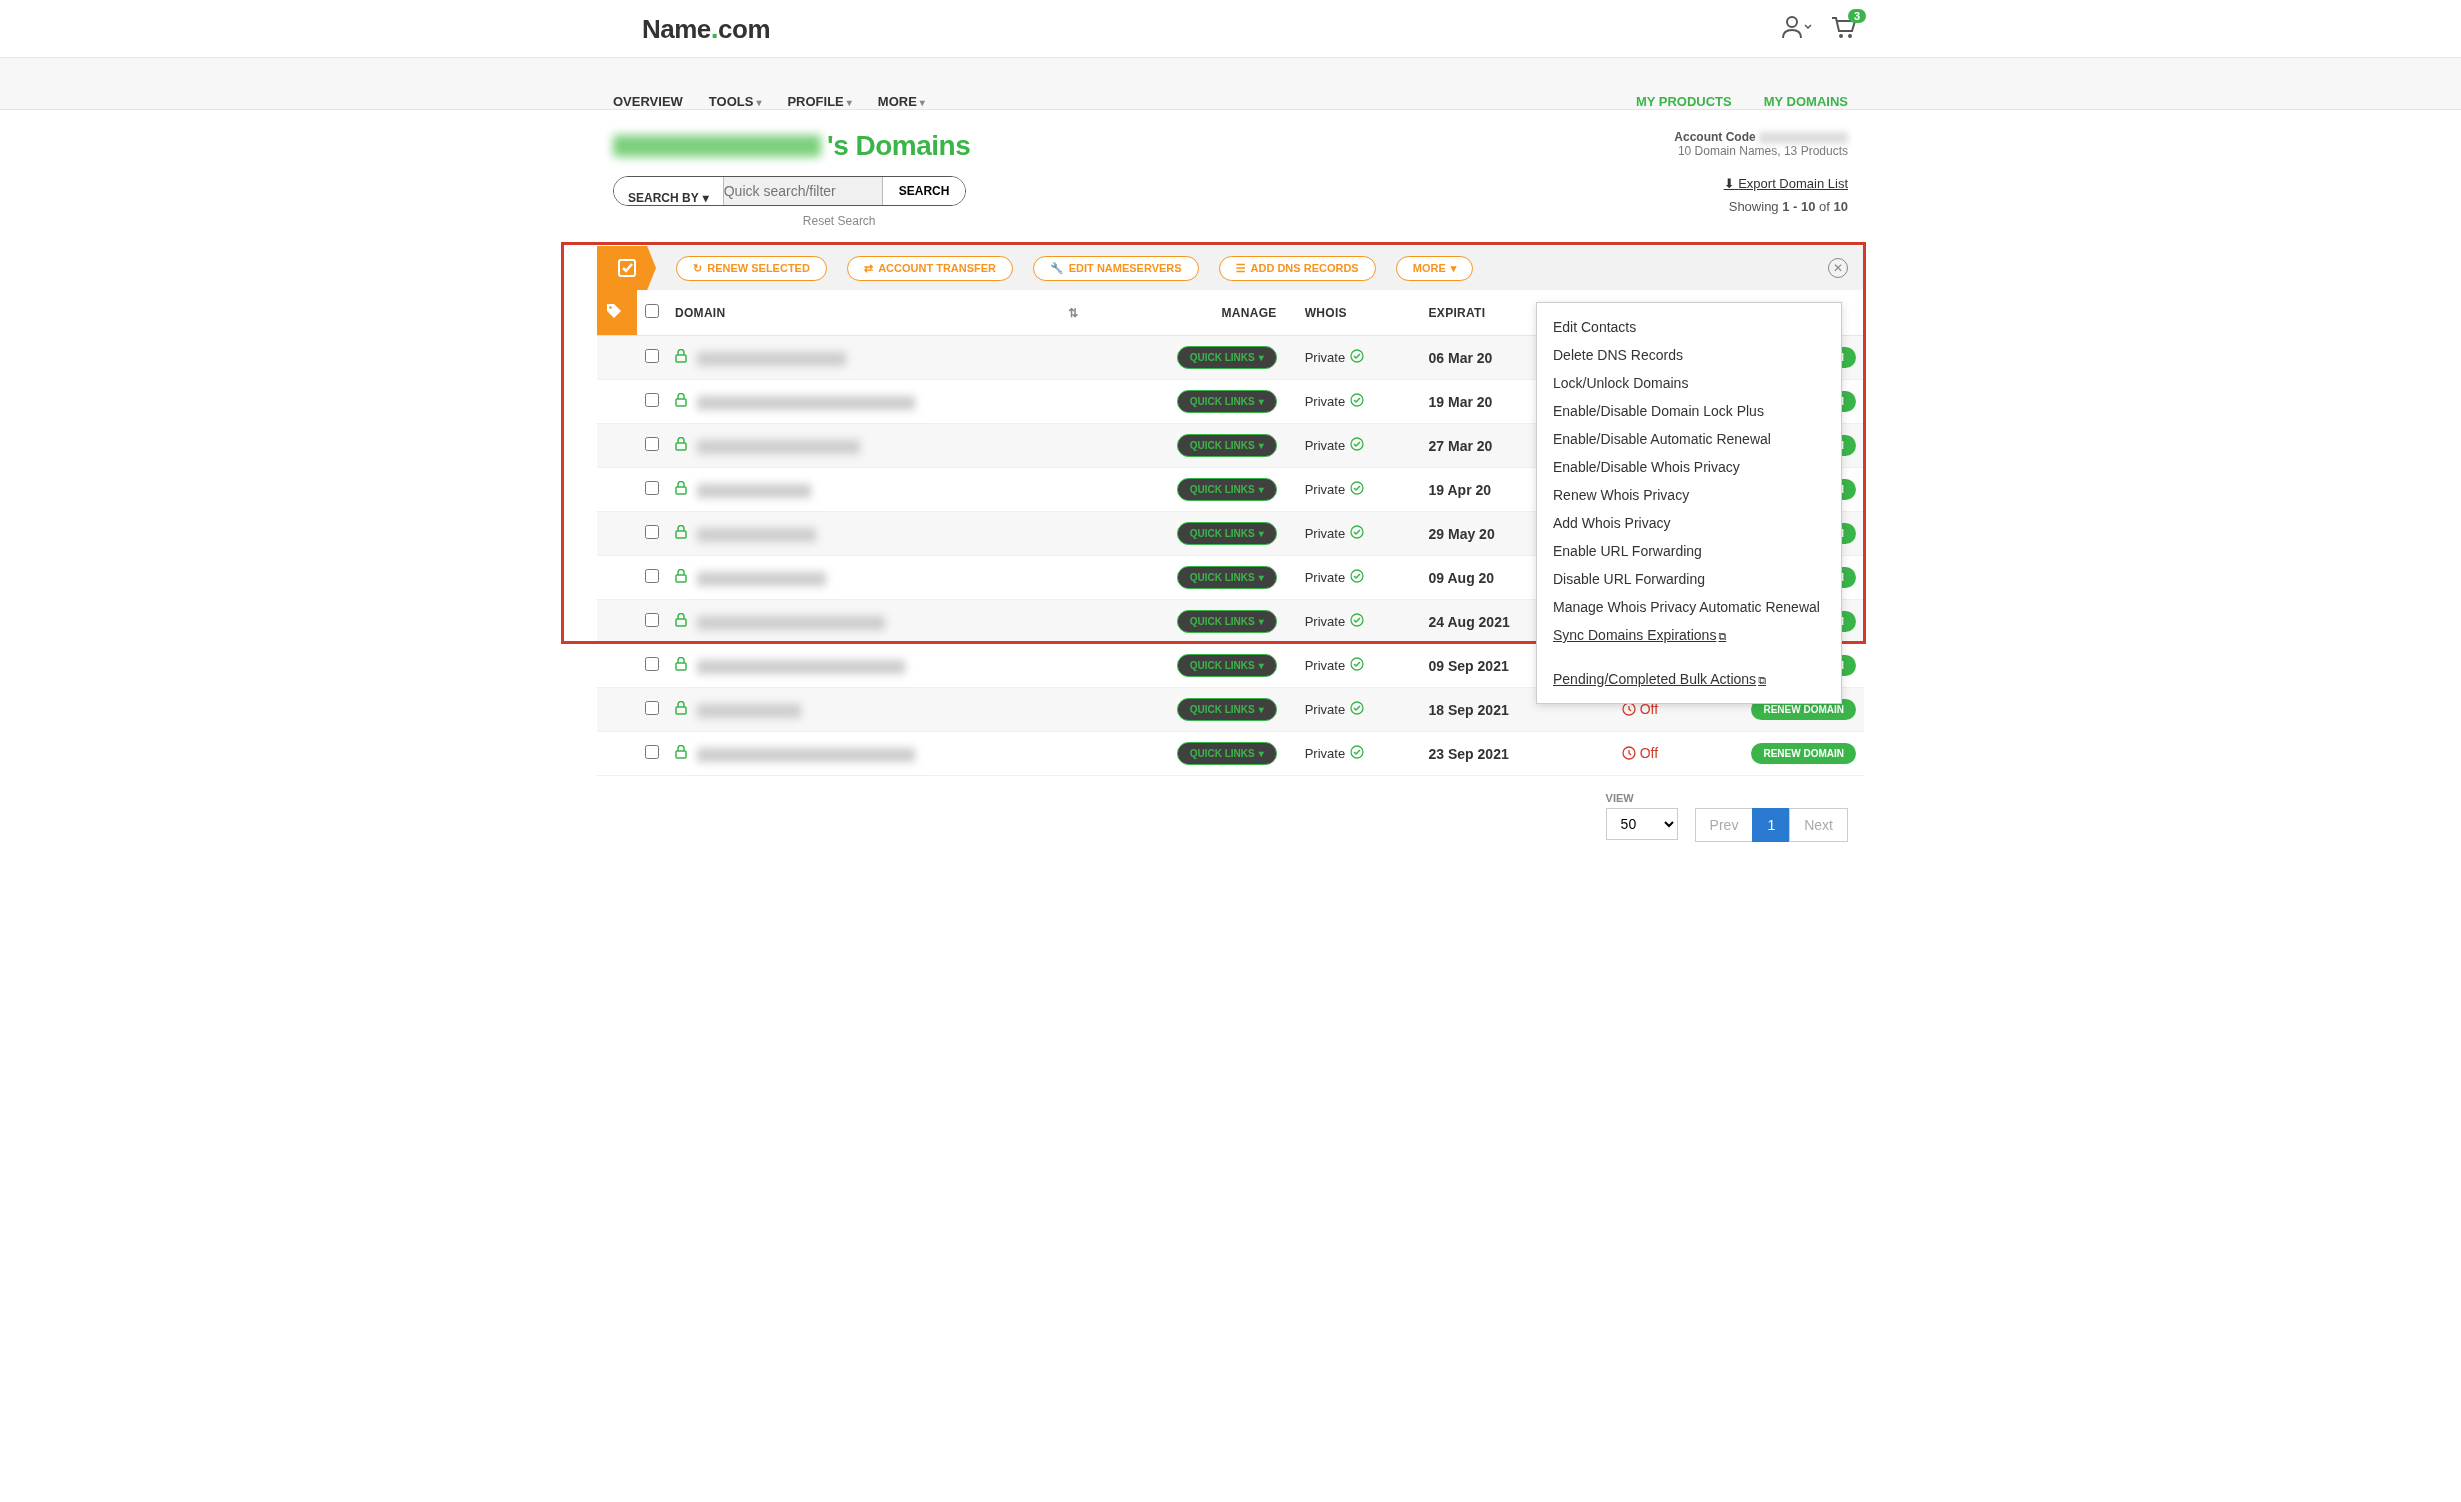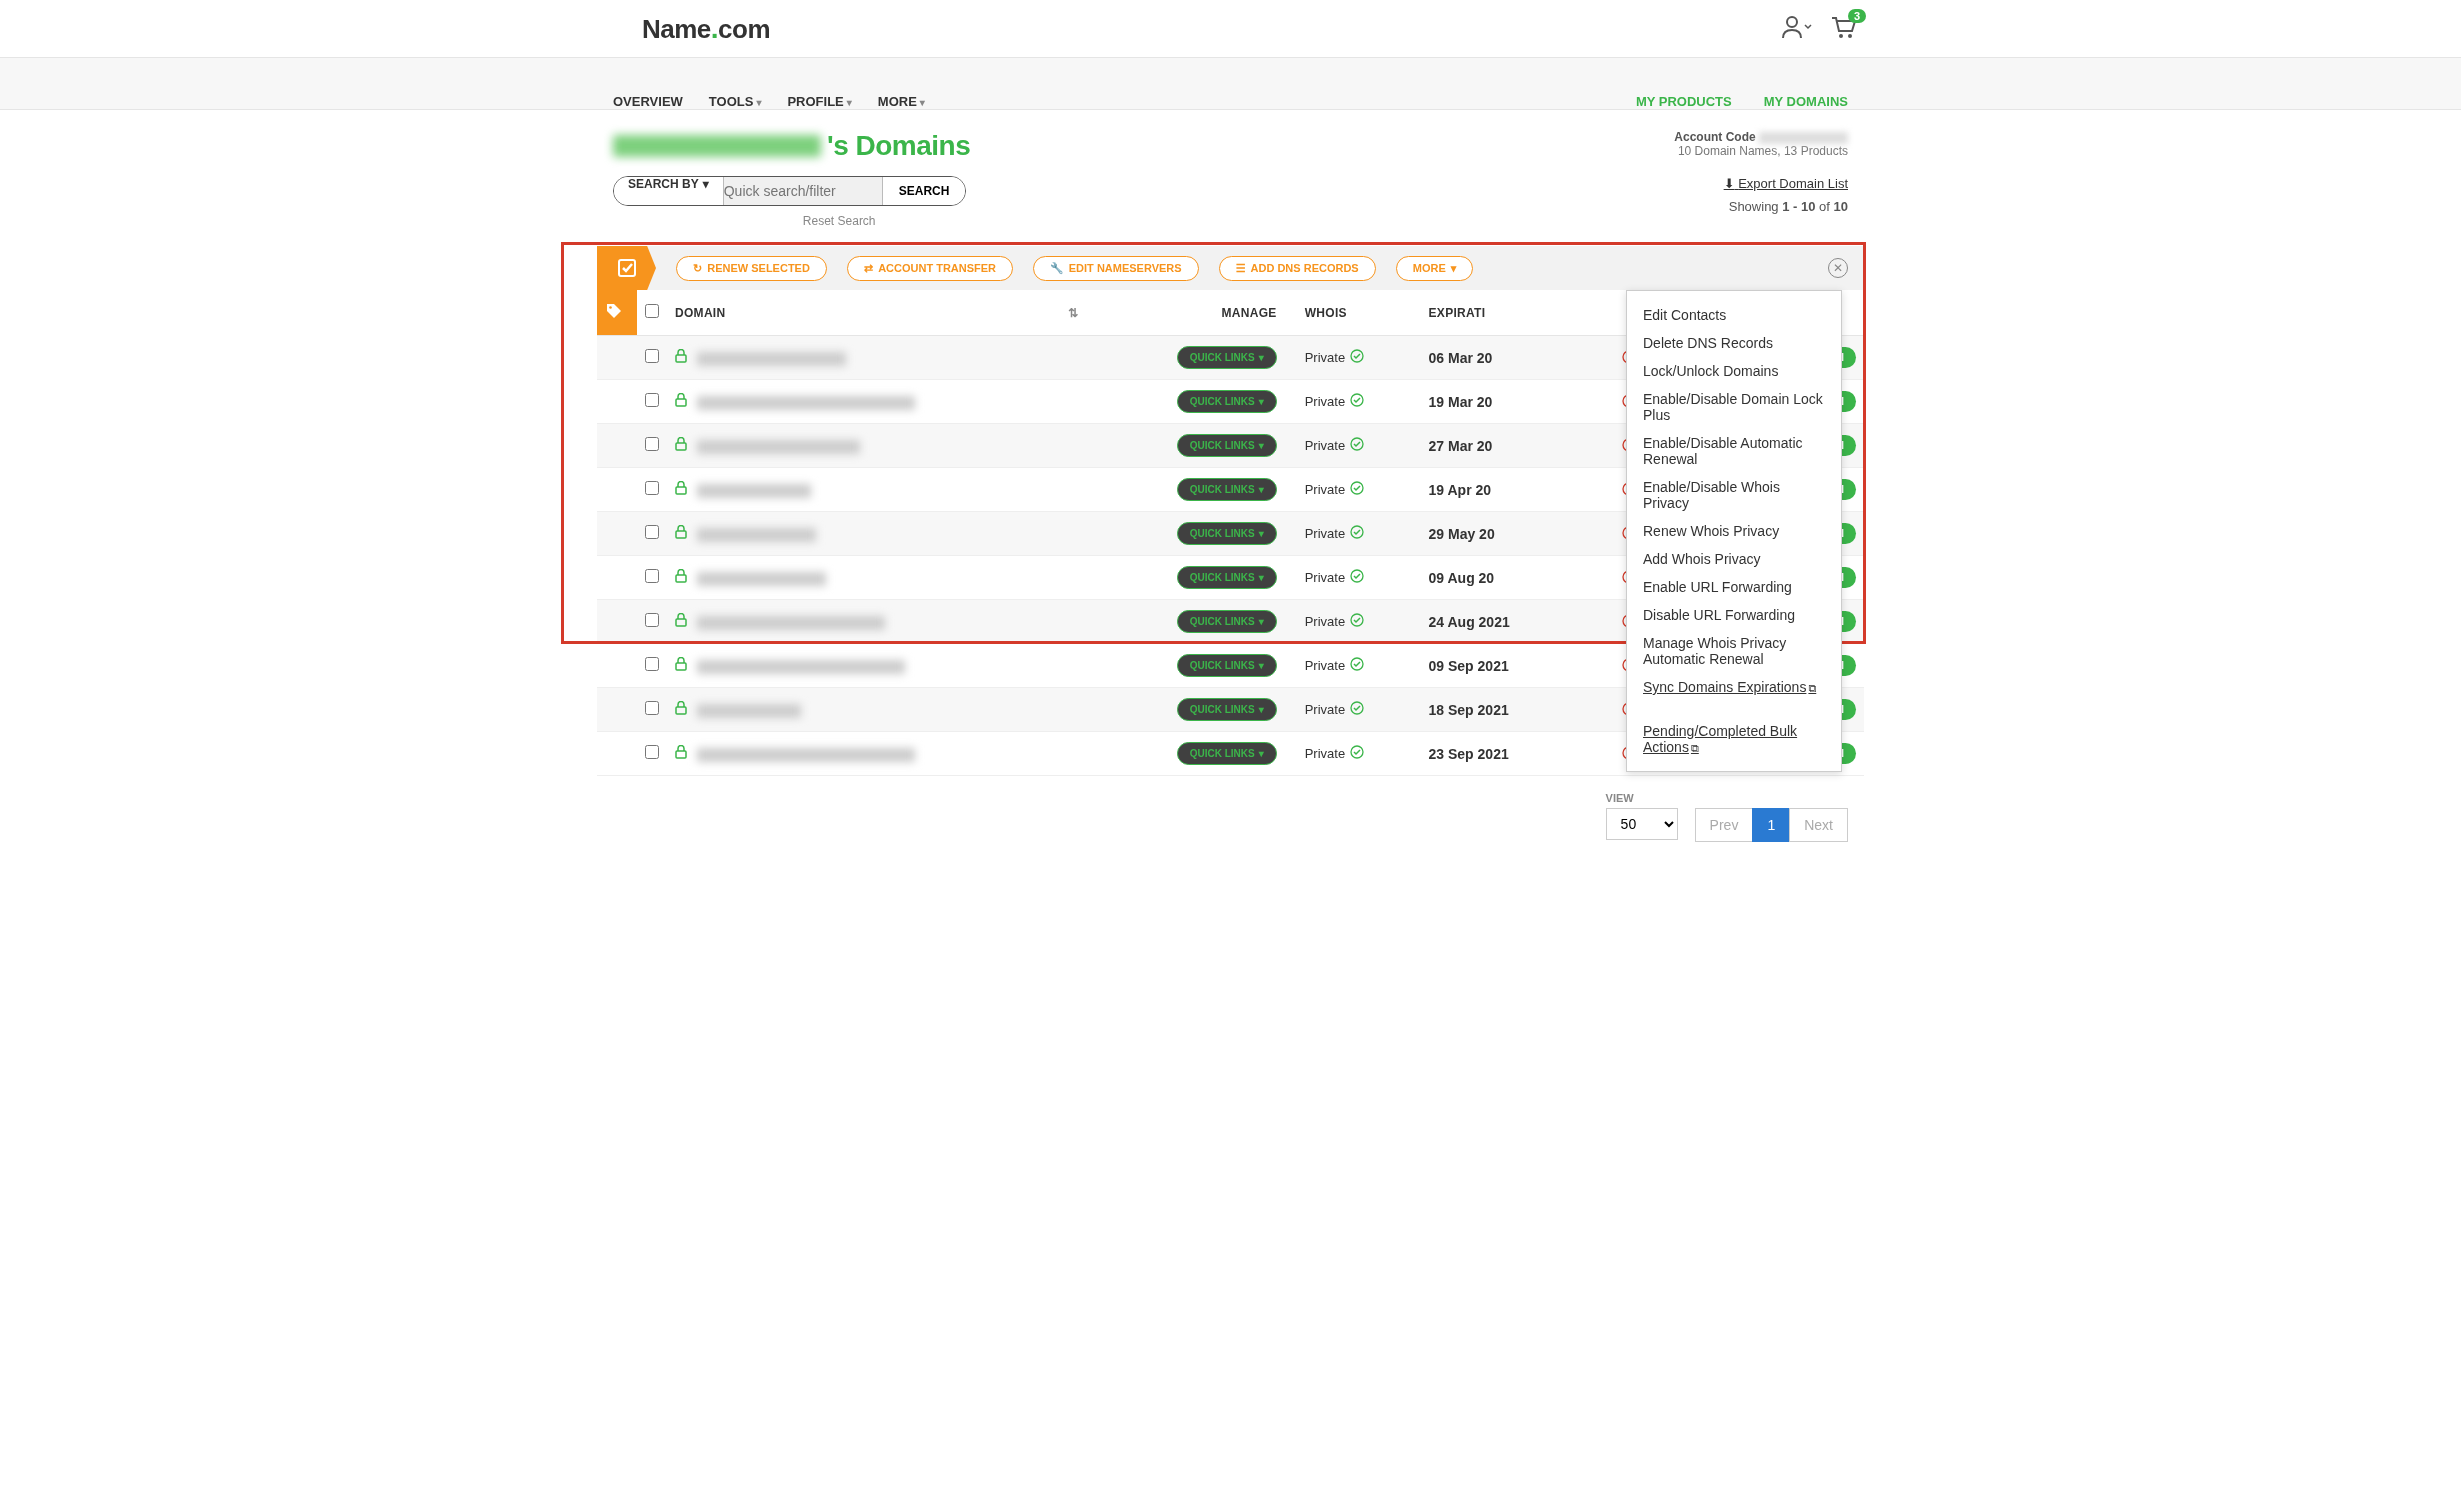--- a/index.html
+++ b/index.html
@@ -33,21 +33,21 @@
 .page-title { font-size: 28px; font-weight: 900; color: #3bb54a; letter-spacing: -0.5px; display:flex; align-items:center; gap:6px;}
 .page-title .blur { filter: blur(5px); background:#7dd07d; width:208px; height:22px; display:inline-block; border-radius:2px;}
 .acct-info { margin-left: auto; text-align: right; font-size: 12px; color: #555; }
 .acct-info .code-label { font-weight: bold; display:inline-block;}
 .acct-info .code-blur { display:inline-block; width:89px; height:12px; background:#ddd; filter:blur(3px); vertical-align:middle;}
 .acct-info .sub { color: #777; margin-top:0; }
 
 
 .search-row { max-width: 1267px; margin: 14px auto 0; padding: 0 16px; display: flex; align-items: flex-start; }
 .search-group { display: flex; border: 1px solid #555; border-radius: 22px; overflow: hidden; height: 30px; }
-.search-by { padding: 0 14px; font-size: 12px; font-weight: 700; border-right: 1px solid #bbb; display:flex; align-items:flex-start; gap:4px; background:#fff; cursor:pointer;}
+.search-by { padding: 0 14px; font-size: 12px; font-weight: 700; border-right: 1px solid #bbb; display:flex; align-items:flex-end; gap:4px; background:#fff; cursor:pointer;}
 .search-input { border: none; padding: 0 0; font-size: 14px; outline: none; width: 158px; background:#f0f0f0; color:#777;}
 .search-btn { border: none; background: #fff; border-left:1px solid #bbb; padding: 0 16px; font-size: 12px; font-weight: 700; cursor: pointer; }
 .reset-link { font-size: 12px; color: #888; text-decoration: none; margin-left:99px;}
 .search-right { margin-left: auto; text-align: right; font-size: 12px; }
 .export-link { color: #333; text-decoration: underline; font-size:13px;}
 .showing { color: #555; margin-top: 8px; font-size:13px;}
 
 
 .container-wrap{ position:relative; max-width:1267px; margin:18px auto 0;}
 .highlight-box { position:absolute; border: 3px solid #d43a2a; top:-4px; left:-36px; right:-2px; height:402px; pointer-events:none; z-index:10;}
@@ -73,21 +73,21 @@
 .domain-blur{ display:inline-block; height:14px; background:#ccc; filter:blur(4px); vertical-align:middle;}
 .ql-btn { border: 1.5px solid #3bb54a; color: #3bb54a; background: #404040; border-radius: 16px; padding: 5px 12px; font-size: 10px; font-weight: 800; cursor: pointer; display:inline-flex; align-items:center; gap:4px;}
 .whois-txt{ display:inline-flex; align-items:center; gap:5px;}
 .check-circle{ color:#3bb54a; font-size:14px;}
 .exp-date{ font-weight:700; font-size:14px;}
 .auto-off{ color:#d43a2a; display:inline-flex; align-items:center; gap:4px; font-size:14px;}
 .renew-btn{ background:#3bb54a; color:#fff; border:none; border-radius:14px; padding:5px 12px; font-size:10px; font-weight:800; cursor:pointer;}
 .sort-icon{ float:right; color:#888; font-size:12px;}
 
 
-.more-menu { position:absolute; top:44px; right:22px; width:216px; background:#fff; border:1px solid #ccc; box-shadow:0 2px 8px rgba(0,0,0,0.15); z-index:20; padding:10px 0;}
+.more-menu { position:absolute; top:56px; right:22px; width:306px; background:#fff; border:1px solid #ccc; box-shadow:0 2px 8px rgba(0,0,0,0.15); z-index:20; padding:10px 0;}
 .more-menu a { display:block; padding:6px 16px; color:#333; text-decoration:none; font-size:14px;}
 .more-menu a.link-u{ text-decoration:underline;}
 .more-menu .sep{ height:16px;}
 .ext-icon{ font-size:11px; margin-left:2px;}
 
 
 .pagi-row{ max-width:1267px; margin:16px auto; padding:0 16px; display:flex; justify-content:flex-end; align-items:flex-start; gap:18px;}
 .view-box{ text-align:left;}
 .view-label{ font-size:11px; color:#888; font-weight:600; display:block; margin-bottom:4px;}
 .view-select{ border:1px solid #ccc; padding:6px 24px 6px 10px; font-size:14px; background:#fff;}

